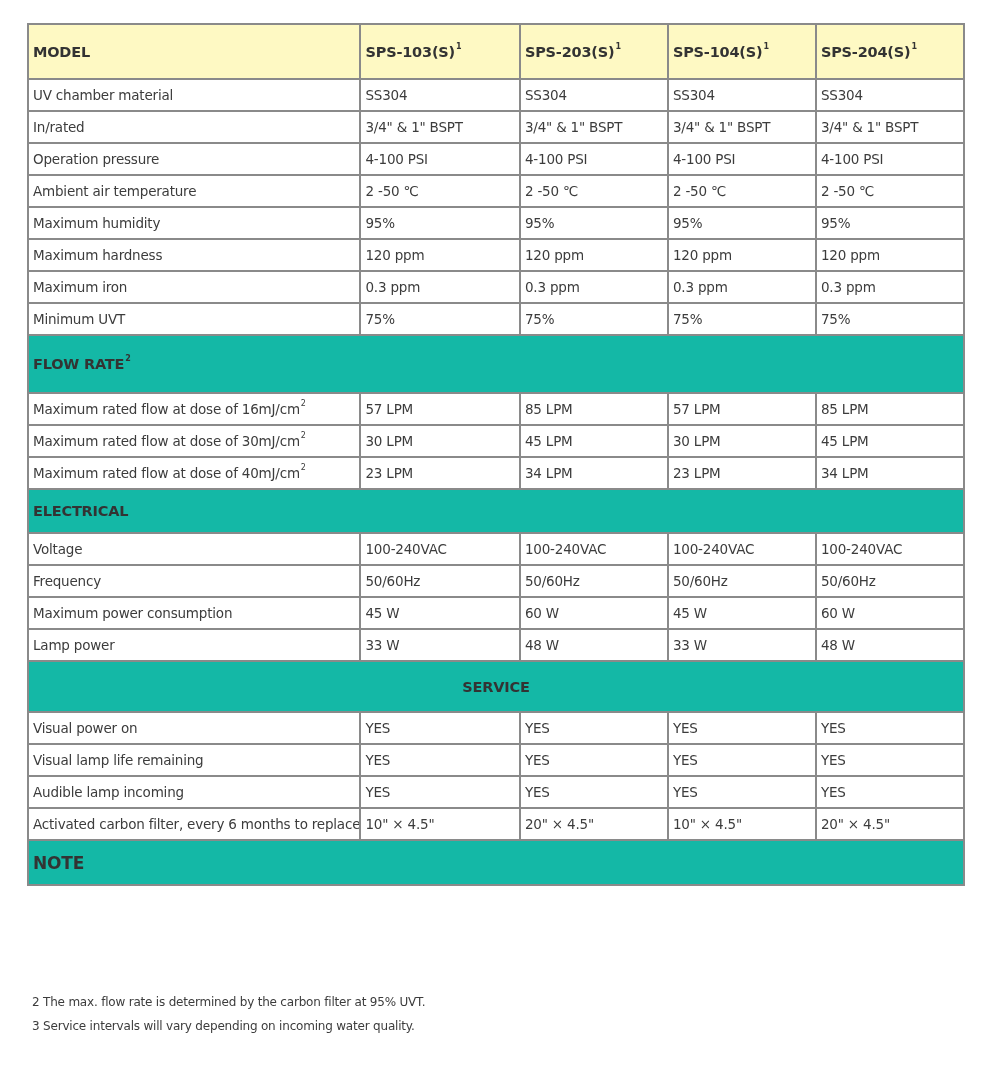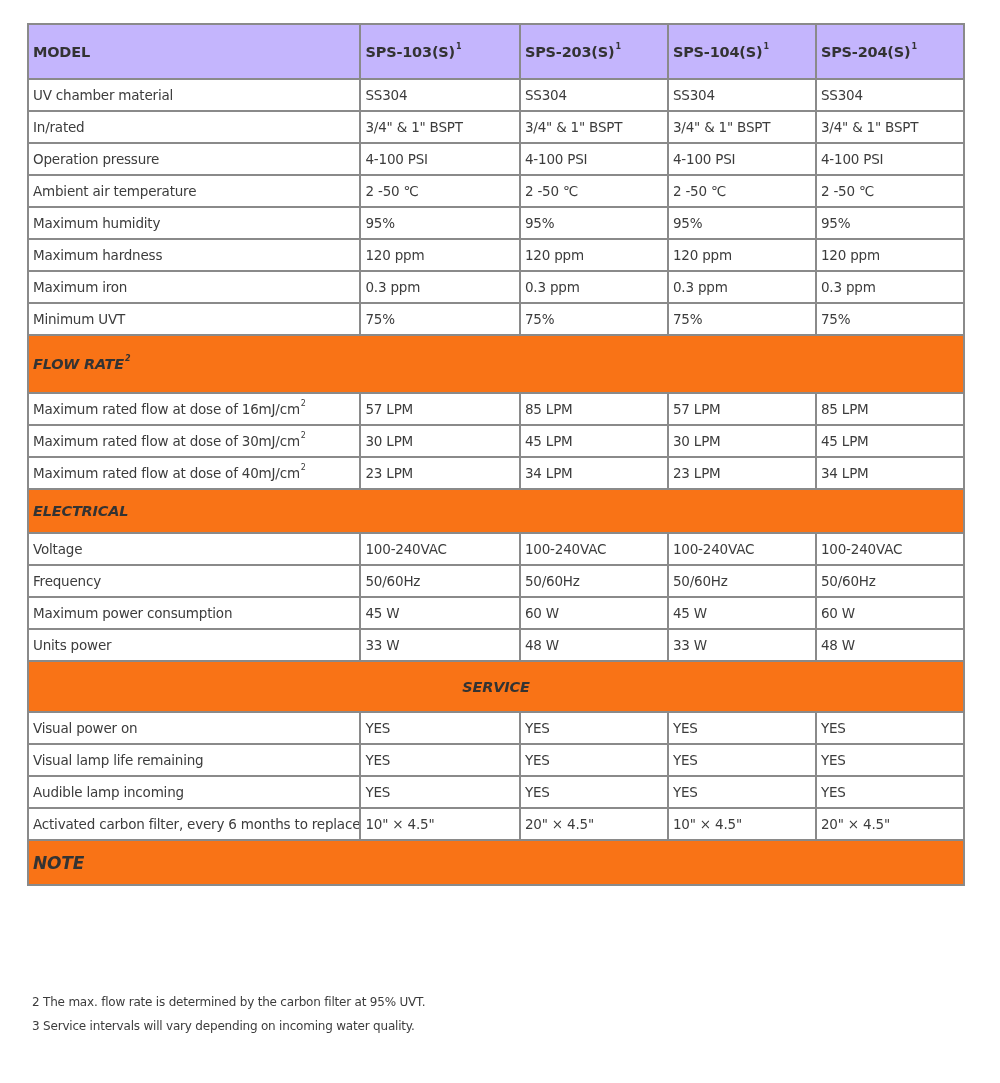--- a/index.html
+++ b/index.html
@@ -30,32 +30,31 @@
       letter-spacing: -0.2px;
       text-align: left;
       vertical-align: middle;
       height: 30px;
       font-weight: normal;
       color: #3c3c3c;
       white-space: nowrap;
       overflow: hidden;
     }
     .spec-table tr.header-row th {
-      background: #c4b5fd;
+      background: #fef9c3;
       font-weight: bold;
       height: 53px;
       font-size: 14.5px;
       color: #333333;
     }
     .spec-table tr.section-row td {
-      background: #f97316;
+      background: #14b8a6;
       font-weight: bold;
       font-size: 14.5px;
       color: #333333;
-      font-style: italic;
     }
     .spec-table tr.section-row.flow td { height: 56px; }
     .spec-table tr.section-row.elec td { height: 42px; }
     .spec-table tr.section-row.serv td { height: 49px; text-align: center; }
     .spec-table tr.section-row.note td {
       height: 43px;
       font-size: 17px;
     }
     sup {
       font-size: 8px;
@@ -209,21 +208,21 @@
         <td>50/60Hz</td>
       </tr>
       <tr>
         <td><span>Maximum power consumption</span></td>
         <td>45 W</td>
         <td>60 W</td>
         <td>45 W</td>
         <td>60 W</td>
       </tr>
       <tr>
-        <td><span>Units power</span></td>
+        <td><span>Lamp power</span></td>
         <td>33 W</td>
         <td>48 W</td>
         <td>33 W</td>
         <td>48 W</td>
       </tr>
     </tbody>
   <tbody>
     <tr class="section-row serv">
       <td colspan="5">SERVICE</td>
     </tr>

